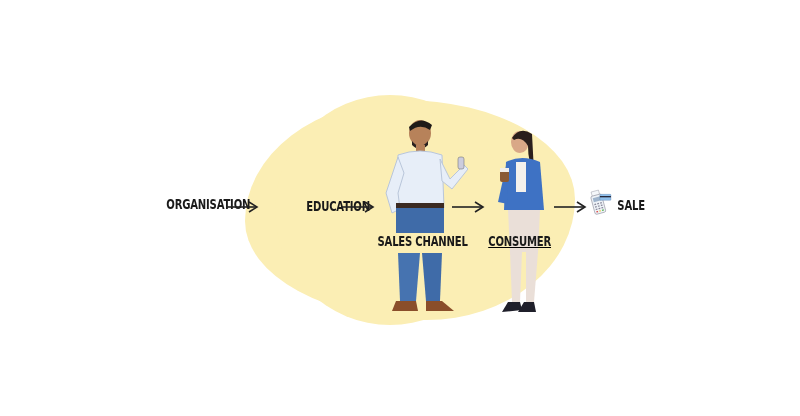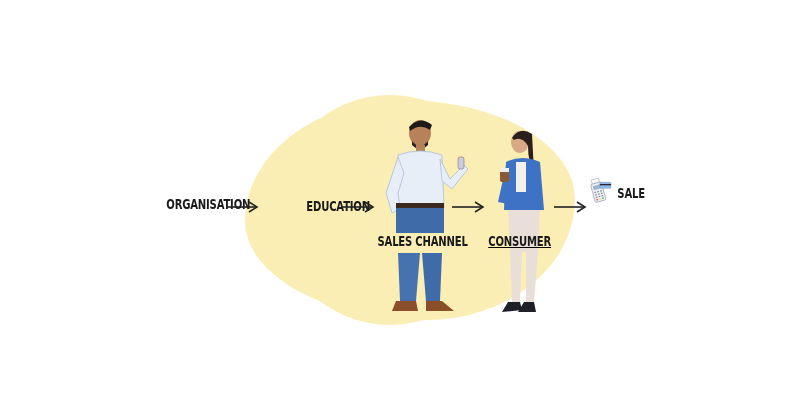--- a/index.html
+++ b/index.html
@@ -116,21 +116,21 @@
 </svg>
 <div class="stage" style="left:476px; top:233px; width:92px;text-decoration:underline;">
   <div class="label">Consumer</div>
 </div>
 
 <svg class="arrow" style="left:552px; top:200px;" width="36" height="14">
   <line x1="2" y1="7" x2="32" y2="7" stroke="#222" stroke-width="1.6"></line>
   <polyline points="25,2 33,7 25,12" fill="none" stroke="#222" stroke-width="1.6"></polyline>
 </svg>
 
-<div class="stage" style="left:588px; top:160px; width:62px;justify-content:flex-end;">
+<div class="stage" style="left:588px; top:172px; width:62px;justify-content:flex-end;">
   <svg width="56" height="60" viewBox="0 0 56 60">
     <g transform="rotate(-15 28 30)">
       <rect x="14" y="2" width="18" height="12" fill="#f5f7fa" stroke="#778" stroke-width="0.8"></rect>
       <rect x="10" y="12" width="26" height="44" rx="4" fill="#eef2f7" stroke="#667" stroke-width="1"></rect>
       <rect x="14" y="17" width="18" height="10" fill="#9fb4cc"></rect>
       <g fill="#889">
         <rect x="14" y="31" width="4" height="3"></rect>
           <rect x="21" y="31" width="4" height="3"></rect>
           <rect x="28" y="31" width="4" height="3"></rect>
         <rect x="14" y="37" width="4" height="3"></rect>

